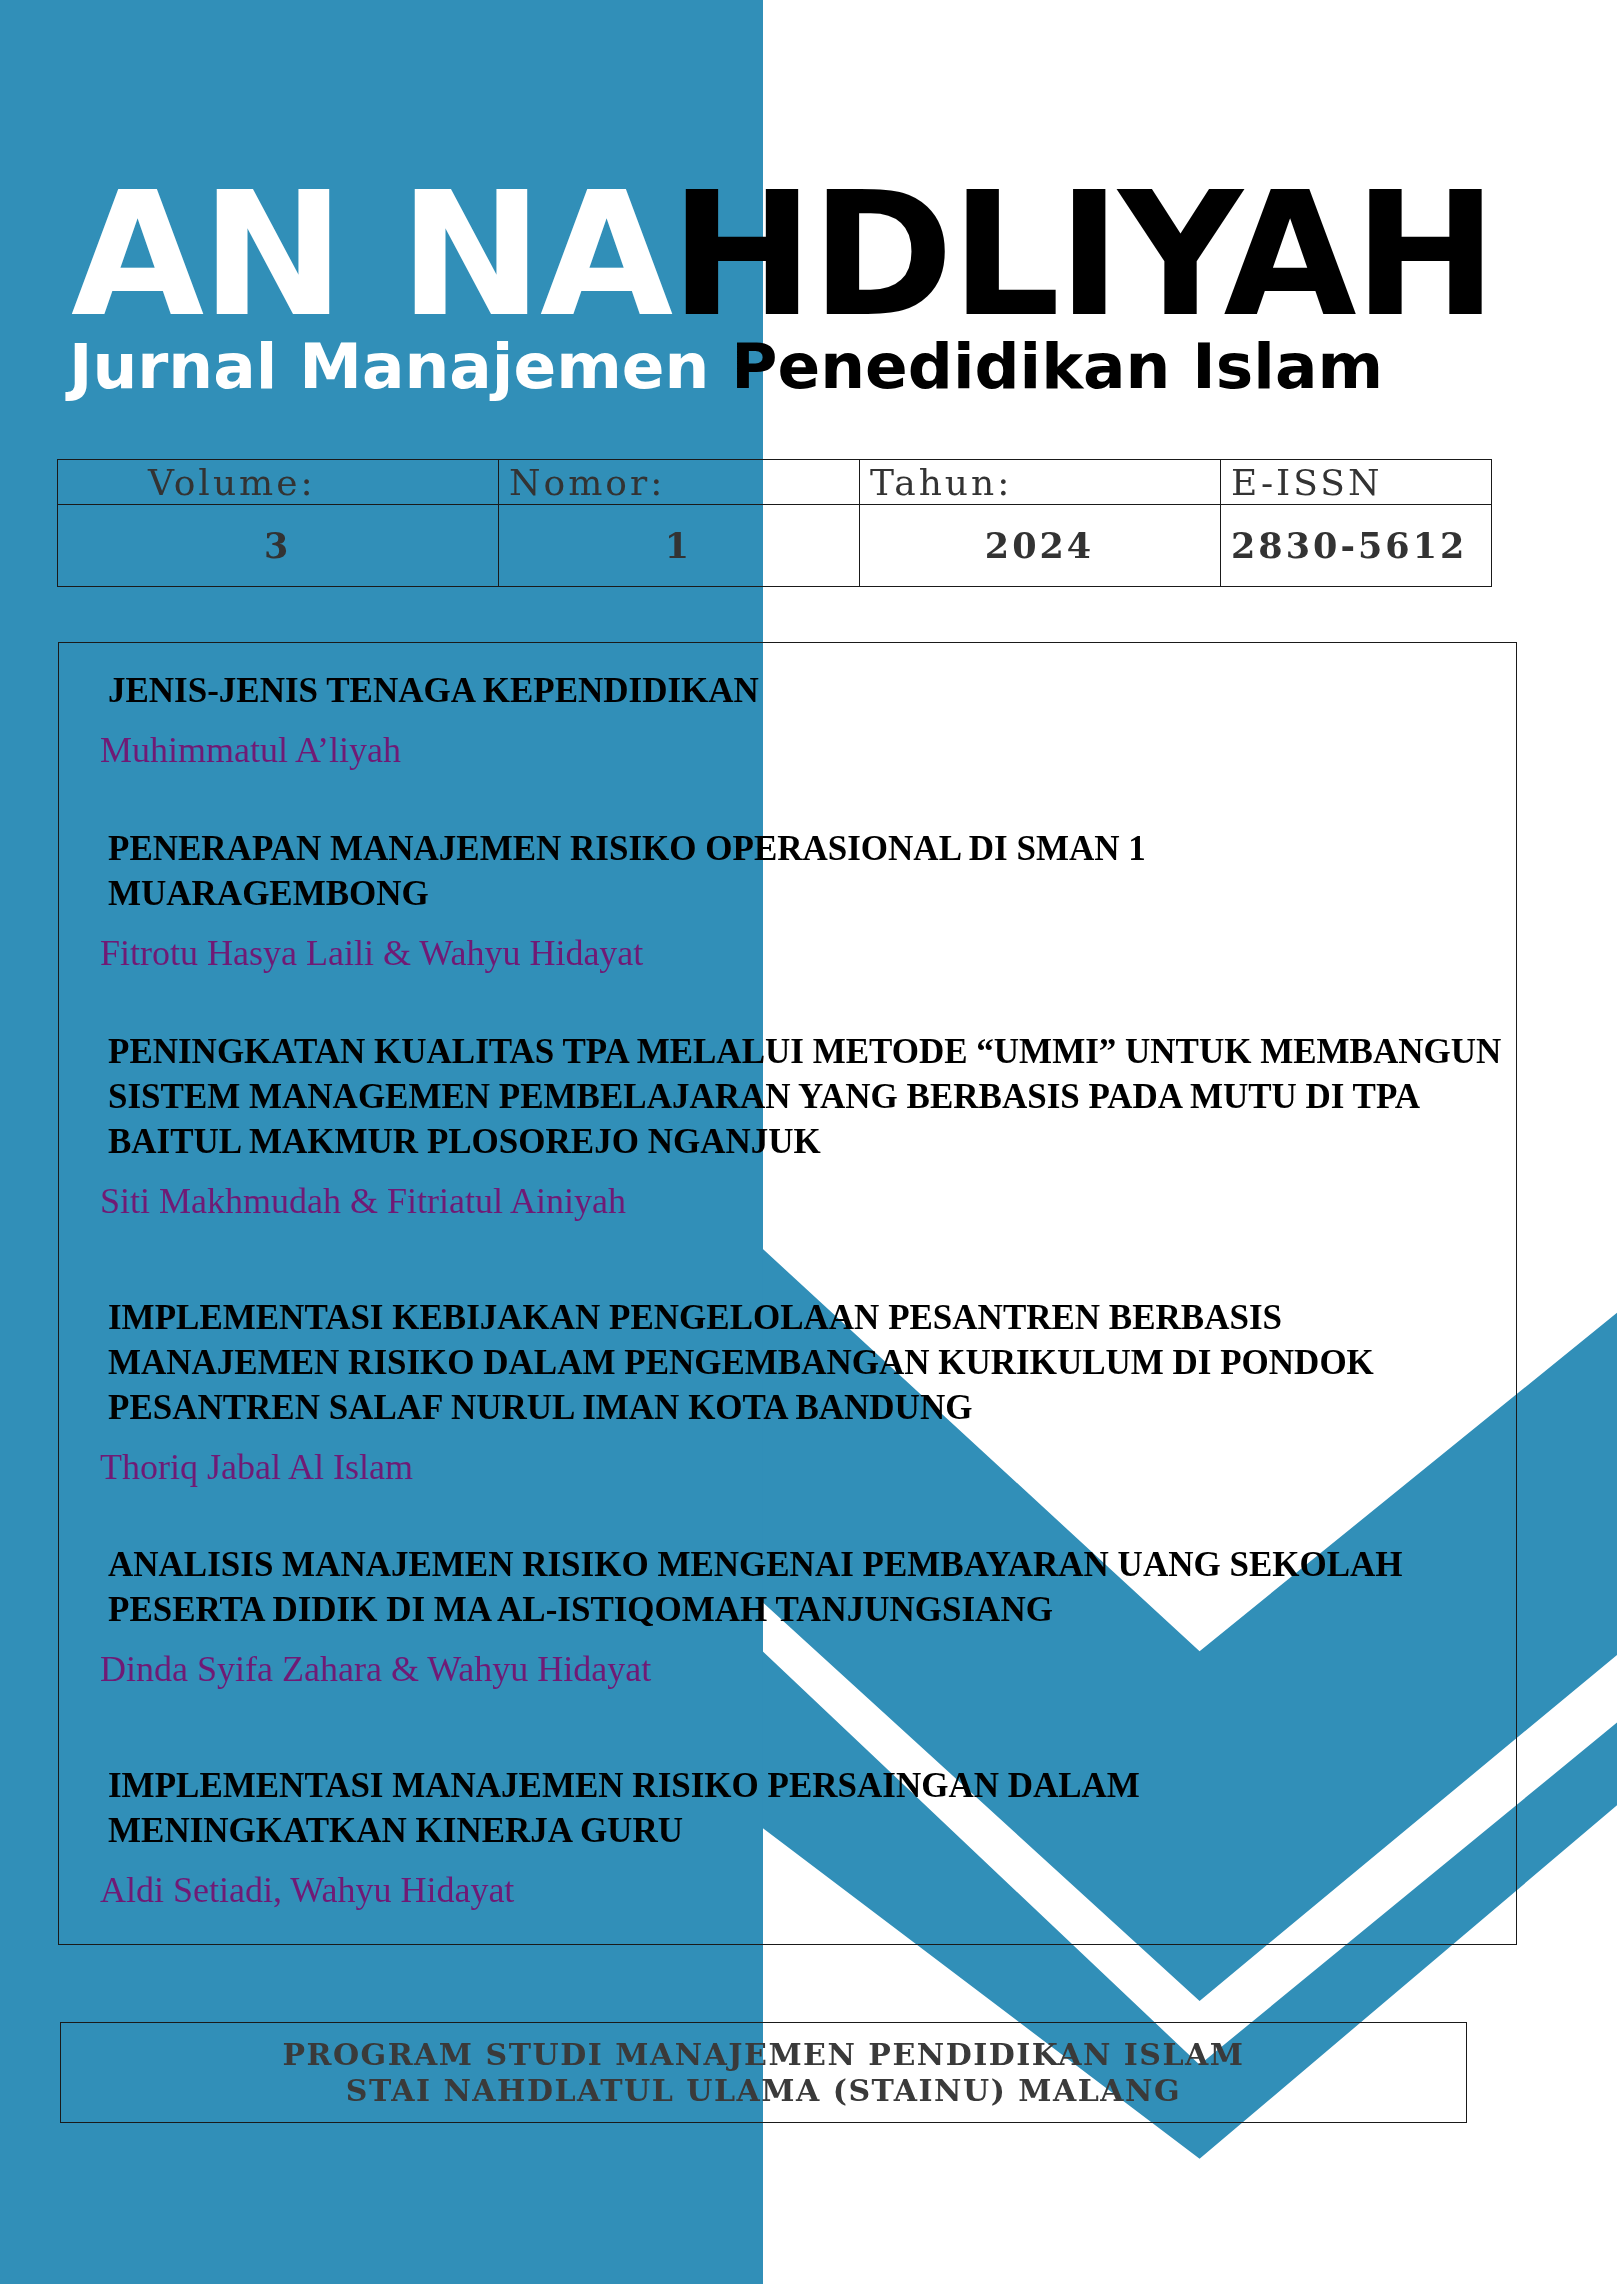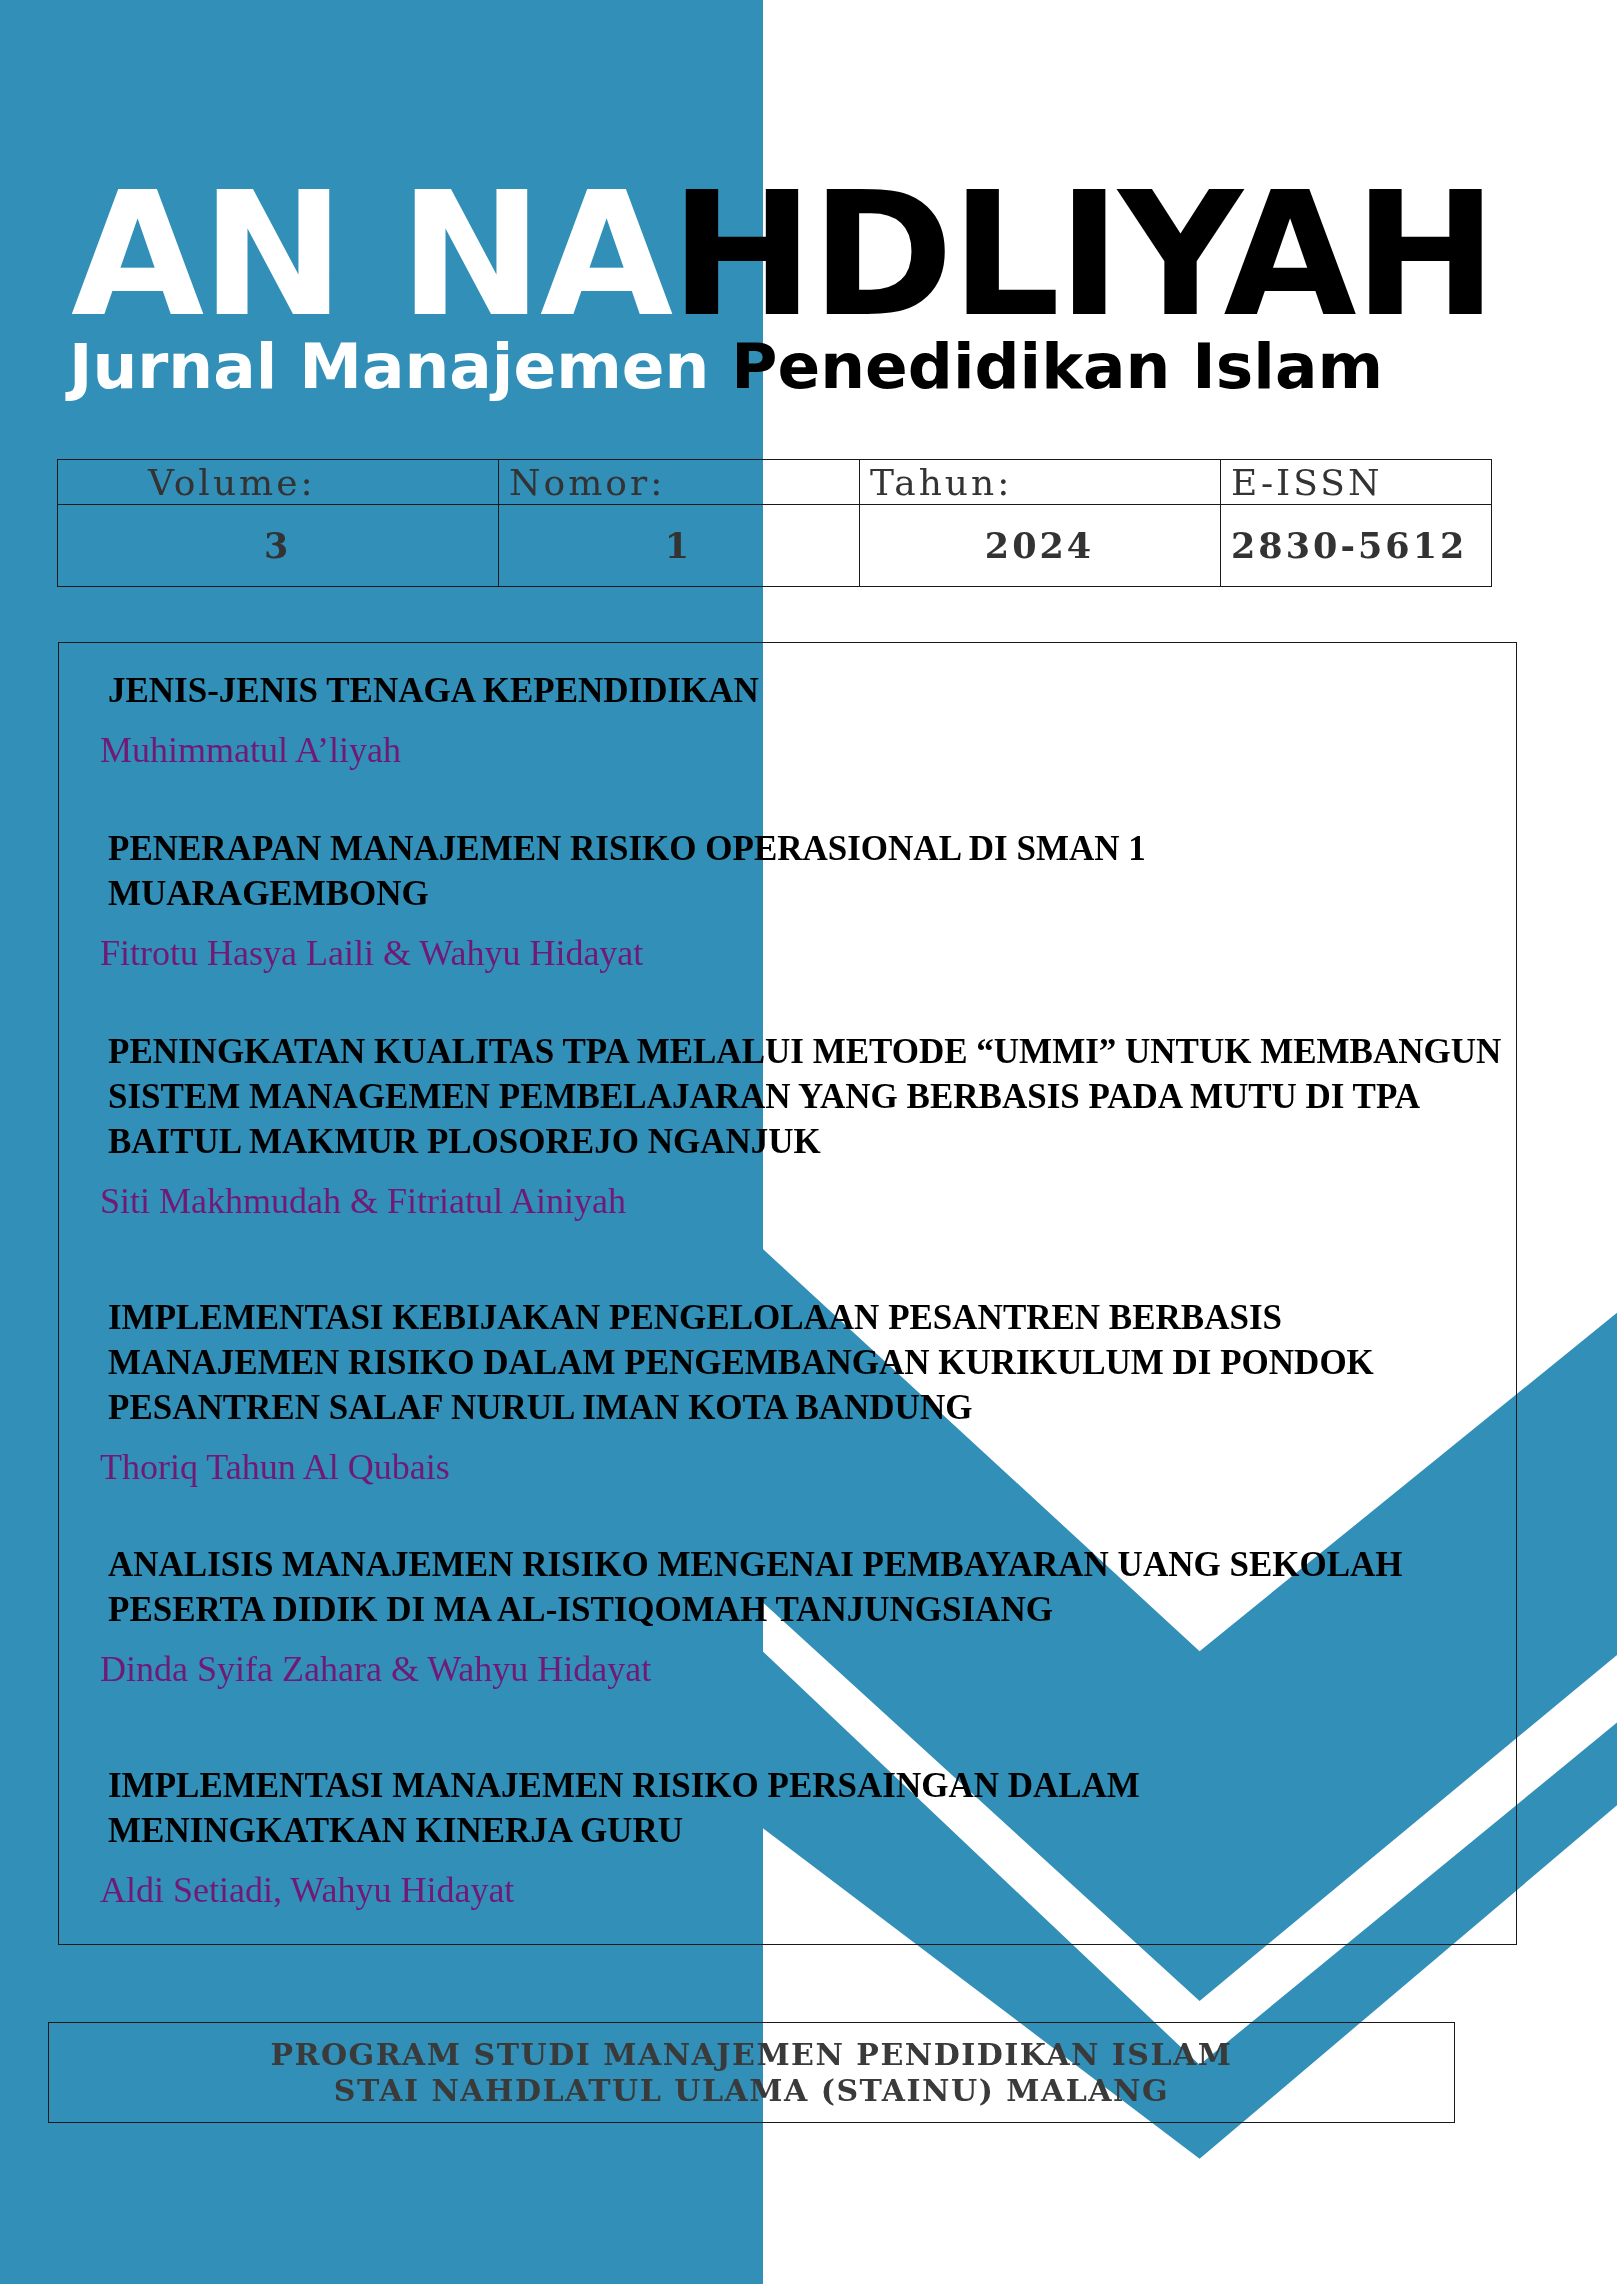--- a/index.html
+++ b/index.html
@@ -24,21 +24,21 @@
   .meta-table tr.labels td { height: 44px; font-size: 36px; letter-spacing: 3px; }
   .meta-table tr.vals td { height: 81px; font-size: 35px; font-weight: bold; letter-spacing: 3px; }
   .meta-table td.c1 { width: 339px; }
   .meta-table td.lbl-center { text-align: left; padding-left: 90px; }
 
   .toc-box { position: absolute; left: 58px; top: 642px; width: 1459px; height: 1303px; border: 1.5px solid #1a1a1a; box-sizing: border-box; }
   .article { position: absolute; left: 41px; width: 1414px; }
   .art-title { font-family: "Liberation Serif", serif; font-weight: bold; font-size: 35px; line-height: 45px; color: #000; margin: 8px; }
   .art-author { font-family: "Liberation Serif", serif; font-size: 36px; line-height: 45px; color: #701a75; margin: 15px 0 0 0; }
 
-  .footer-box { position: absolute; left: 48px; top: 2022px; width: 1407px; height: 101px; border: 1.5px solid #1a1a1a; box-sizing: border-box;
+  .footer-box { position: absolute; left: 60px; top: 2022px; width: 1407px; height: 101px; border: 1.5px solid #1a1a1a; box-sizing: border-box;
     text-align: center; font-family: "DejaVu Serif", serif; font-weight: bold; color: #3a3a3a; font-size: 30px; line-height: 36px; padding-top: 13.5px; letter-spacing: 1.5px; }
 </style>
 </head>
 <body>
 
 <div class="bg-left"></div>
 
 <svg class="chevrons" viewBox="0 0 2150 3036" xmlns="http://www.w3.org/2000/svg">
   <polygon points="1014,1660 1595,2195 2150,1745 2150,2200 1595,2660 1014,2130" fill="#318fb8"></polygon>
   <polygon points="1014,2195 1595,2745 2150,2290 2150,2400 1595,2870 1014,2430" fill="#318fb8"></polygon>
@@ -73,21 +73,21 @@
   <div class="article" style="top:175px;">
     <p class="art-title" style="width:1204px">PENERAPAN MANAJEMEN RISIKO OPERASIONAL DI SMAN 1 MUARAGEMBONG</p>
     <p class="art-author">Fitrotu Hasya Laili &amp; Wahyu Hidayat</p>
   </div>
   <div class="article" style="top:378px;">
     <p class="art-title" style="width:1414px">PENINGKATAN KUALITAS TPA MELALUI METODE “UMMI” UNTUK MEMBANGUN SISTEM MANAGEMEN PEMBELAJARAN YANG BERBASIS PADA MUTU DI TPA BAITUL MAKMUR  PLOSOREJO NGANJUK</p>
     <p class="art-author"> Siti Makhmudah &amp; Fitriatul Ainiyah</p>
   </div>
   <div class="article" style="top:644px;">
     <p class="art-title" style="width:1354px">IMPLEMENTASI KEBIJAKAN PENGELOLAAN PESANTREN BERBASIS MANAJEMEN RISIKO DALAM PENGEMBANGAN KURIKULUM DI PONDOK PESANTREN SALAF NURUL IMAN KOTA BANDUNG</p>
-    <p class="art-author">Thoriq Tahun Al Qubais</p>
+    <p class="art-author">Thoriq Jabal Al Islam</p>
   </div>
   <div class="article" style="top:891px;">
     <p class="art-title" style="width:1339px">ANALISIS MANAJEMEN RISIKO MENGENAI PEMBAYARAN UANG SEKOLAH PESERTA DIDIK DI MA AL-ISTIQOMAH TANJUNGSIANG</p>
     <p class="art-author">Dinda Syifa Zahara &amp; Wahyu Hidayat</p>
   </div>
   <div class="article" style="top:1112px;">
     <p class="art-title" style="width:1204px">IMPLEMENTASI MANAJEMEN RISIKO PERSAINGAN DALAM MENINGKATKAN KINERJA GURU</p>
     <p class="art-author">Aldi Setiadi, Wahyu Hidayat</p>
   </div>
 </div>

